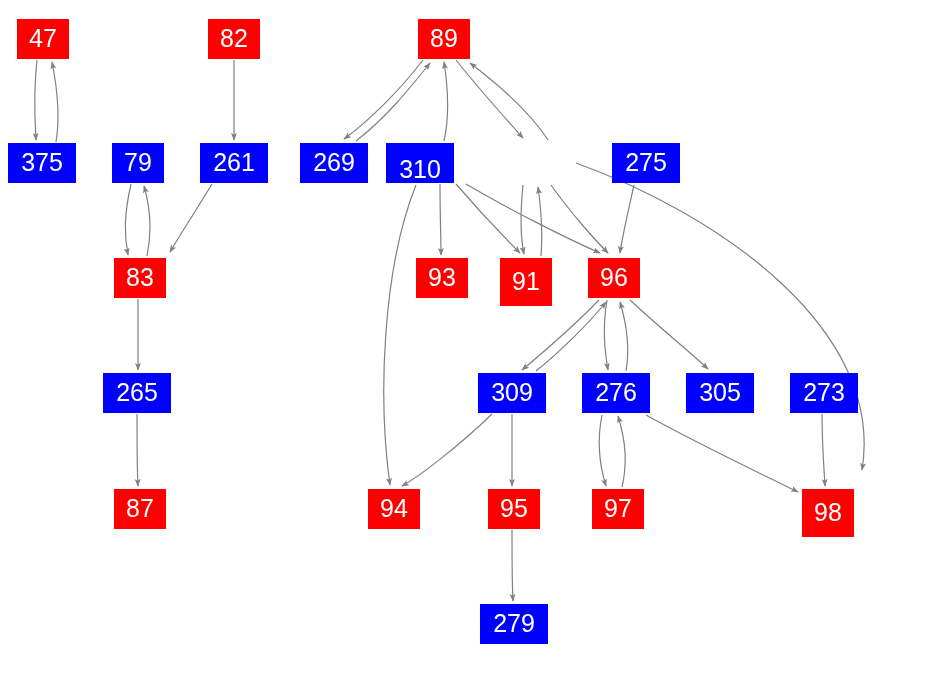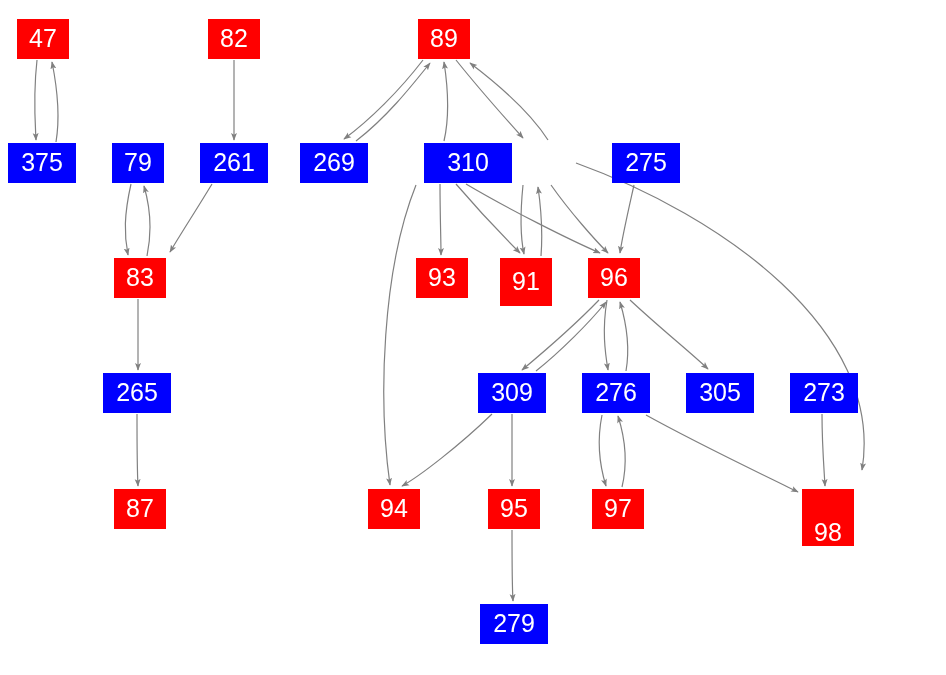--- a/index.html
+++ b/index.html
@@ -117,21 +117,21 @@
       </div>
       <div class="node node-blue" style="left: 112px; top: 143px; width: 52px; height: 40px;">
         <span class="node-label">79</span>
       </div>
       <div class="node node-blue" style="left: 200px; top: 143px; width: 68px; height: 40px;">
         <span class="node-label">261</span>
       </div>
       <div class="node node-blue" style="left: 300px; top: 143px; width: 68px; height: 40px;">
         <span class="node-label">269</span>
       </div>
-      <div class="node node-blue" style="left: 424px; top: 143px; width: 88px; height: 40px;">
+      <div class="node node-blue" style="left: 386px; top: 143px; width: 68px; height: 40px; align-items: flex-end;">
         <span class="node-label">310</span>
       </div>
       <div class="node node-blue" style="left: 612px; top: 143px; width: 68px; height: 40px;">
         <span class="node-label">275</span>
       </div>
       <div class="node node-red" style="left: 114px; top: 258px; width: 52px; height: 40px;">
         <span class="node-label">83</span>
       </div>
       <div class="node node-red" style="left: 416px; top: 258px; width: 52px; height: 40px;">
         <span class="node-label">93</span>
@@ -162,20 +162,20 @@
       </div>
       <div class="node node-red" style="left: 368px; top: 489px; width: 52px; height: 40px;">
         <span class="node-label">94</span>
       </div>
       <div class="node node-red" style="left: 488px; top: 489px; width: 52px; height: 40px;">
         <span class="node-label">95</span>
       </div>
       <div class="node node-red" style="left: 592px; top: 489px; width: 52px; height: 40px;">
         <span class="node-label">97</span>
       </div>
-      <div class="node node-red" style="left: 802px; top: 489px; width: 52px; height: 57px; align-items: flex-end;">
+      <div class="node node-red" style="left: 802px; top: 489px; width: 52px; height: 48px;">
         <span class="node-label">98</span>
       </div>
       <div class="node node-blue" style="left: 480px; top: 604px; width: 68px; height: 40px; text-align: right;">
         <span class="node-label">279</span>
       </div>
     </div>
 </div>
 
 </body></html>

